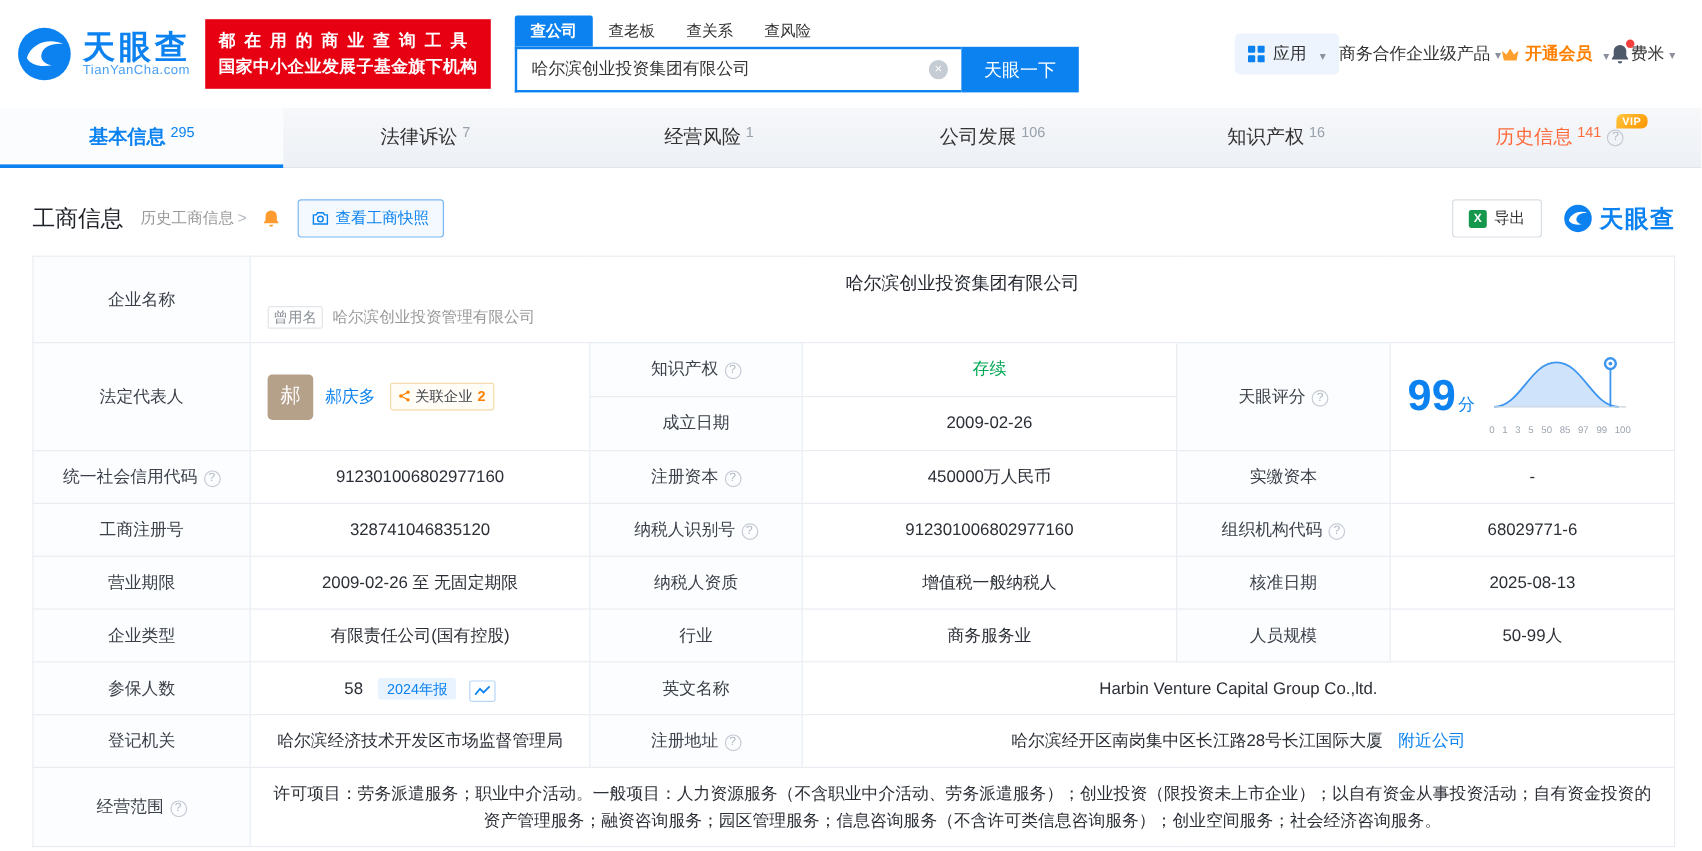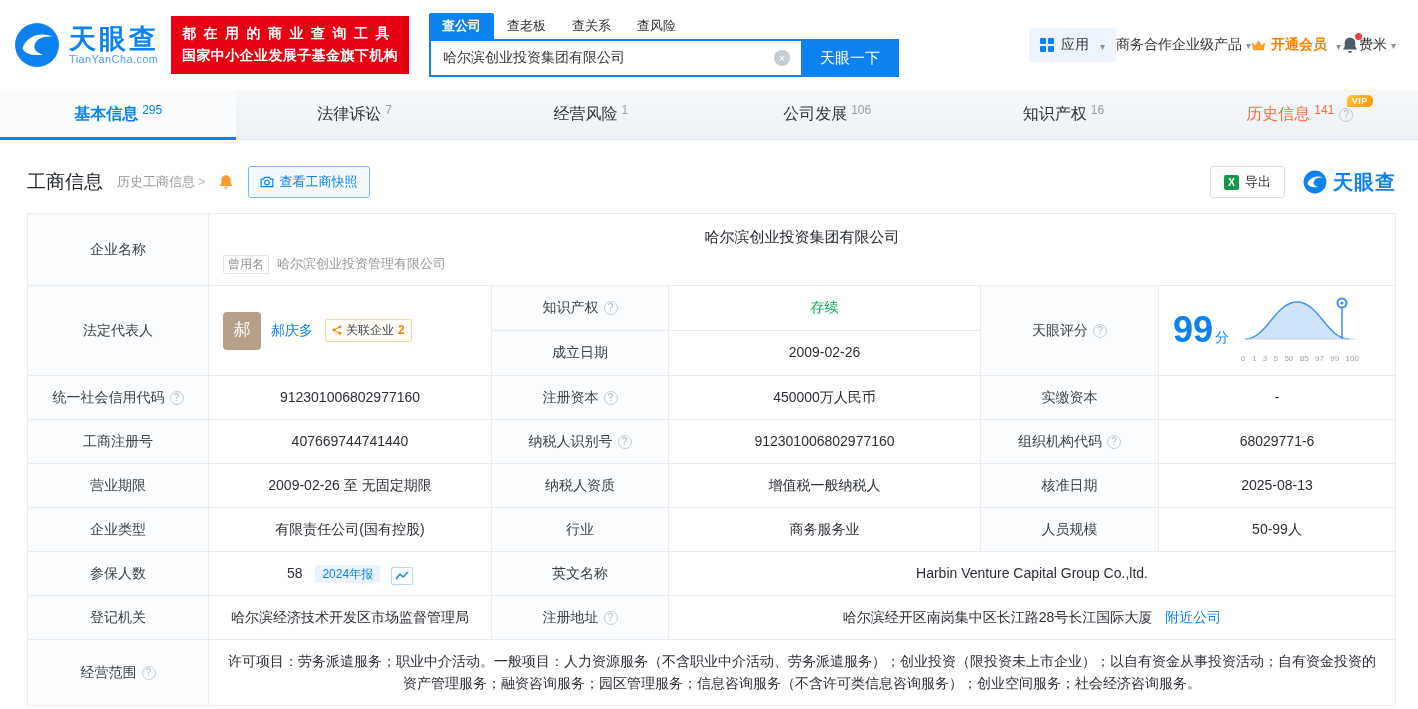--- a/index.html
+++ b/index.html
@@ -320,21 +320,21 @@
       <td class="lbl"><span>统一社会信用代码</span><span class="q"></span></td>
       <td>912301006802977160</td>
       <td class="lbl"><span>注册资本</span><span class="q"></span></td>
       <td>450000万人民币</td>
       <td class="lbl"><span>实缴资本</span></td>
       <td>-</td>
     </tr>
 
     <tr>
       <td class="lbl"><span>工商注册号</span></td>
-      <td>407669744741440</td>
+      <td>328741046835120</td>
       <td class="lbl"><span>纳税人识别号</span><span class="q"></span></td>
       <td>912301006802977160</td>
       <td class="lbl"><span>组织机构代码</span><span class="q"></span></td>
       <td>68029771-6</td>
     </tr>
 
     <tr>
       <td class="lbl"><span>营业期限</span></td>
       <td>2009-02-26 至 无固定期限</td>
       <td class="lbl"><span>纳税人资质</span></td>

